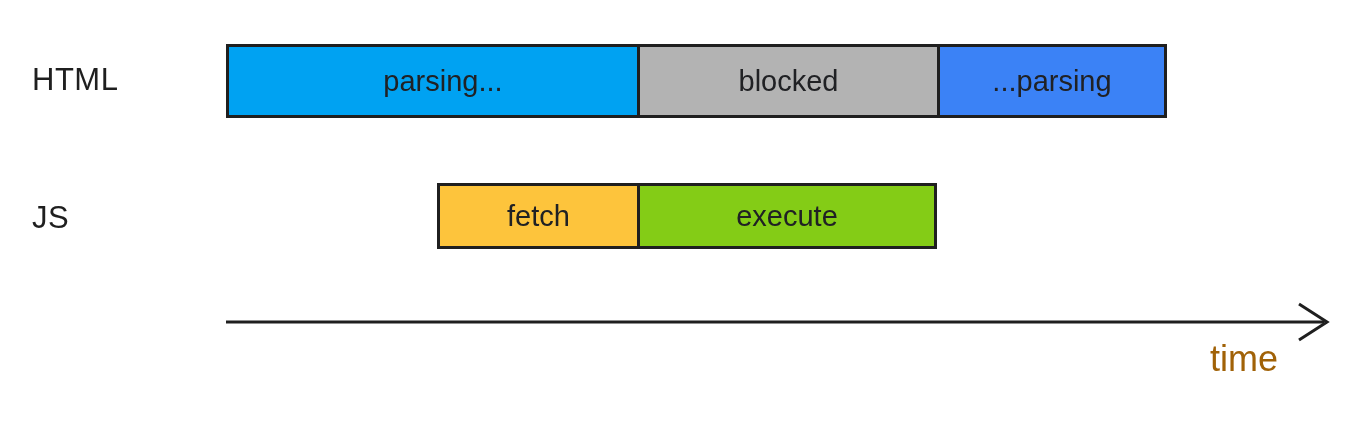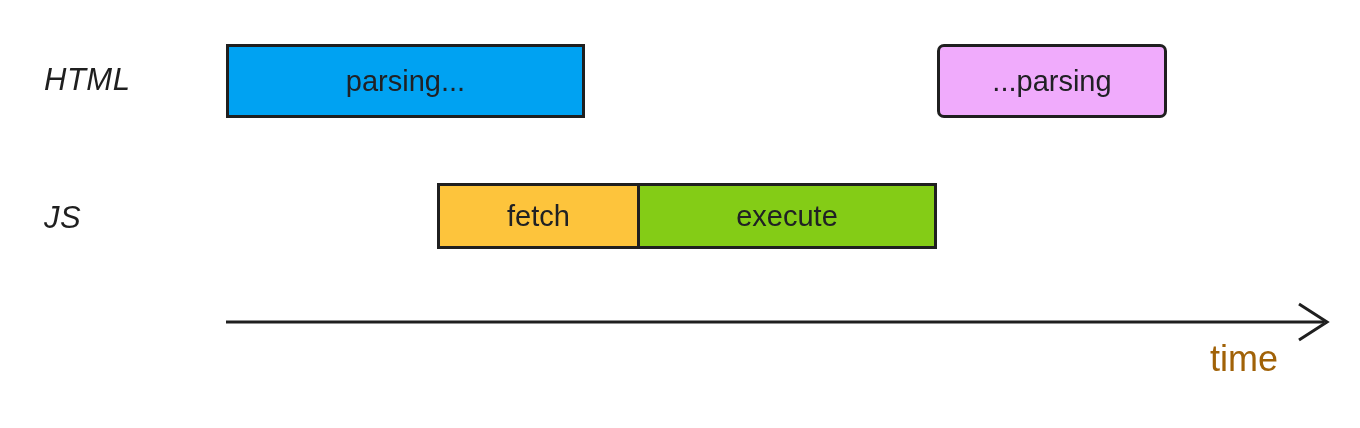--- a/index.html
+++ b/index.html
@@ -11,43 +11,42 @@
   .canvas {
     position: relative;
     width: 1360px;
     height: 428px;
     background: #ffffff;
     overflow: hidden;
     color: #202124;
   }
   .row-label {
     position: absolute;
-    left: 44px;
+    left: 32px;
     font-size: 31px;
     font-weight: 400;
     color: #1f1f1f;
     letter-spacing: 0.5px;
-    font-style: italic;
   }
   .row-label.html { top: 62px; }
   .row-label.js   { top: 200px; }
 
   .seg {
     position: absolute;
     box-sizing: border-box;
     border: 3px solid #1f1f1f;
     display: flex;
     align-items: center;
     justify-content: center;
     font-size: 29px;
     color: #202124;
   }
   
   .seg.html-row { top: 44px; height: 74px; }
-  .seg-parsing1 { left: 226px; width: 359px; }
+  .seg-parsing1 { left: 226px; width: 434px; }
   .seg-blocked  { left: 637px; width: 303px; }
   .seg-parsing2 { left: 937px; width: 230px; }
 
   
   .seg.js-row { top: 183px; height: 66px; }
   .seg-fetch   { left: 437px; width: 203px; }
   .seg-execute { left: 637px; width: 300px; }
 
   .axis-svg {
     position: absolute;
@@ -69,22 +68,23 @@
 <body>
 
 <div class="canvas">
 
   <div class="row-label html">HTML</div>
 
   <div class="row-label js">JS</div>
 
   <div class="seg html-row seg-parsing1" style="background: rgb(0, 162, 242);">parsing...</div>
 
+  <div class="seg html-row seg-blocked" style="background: rgb(179, 179, 179);">blocked</div>
 
-  <div class="seg html-row seg-parsing2" style="background: #f0abfc; border-radius: 7px;">...parsing</div>
+  <div class="seg html-row seg-parsing2" style="background: #3b82f6;">...parsing</div>
 
   <div class="seg js-row seg-fetch" style="background: rgb(253, 196, 60);">fetch</div>
 
   <div class="seg js-row seg-execute" style="background: #84cc16;">execute</div>
 
   <svg class="axis-svg" viewBox="0 0 1360 428" xmlns="http://www.w3.org/2000/svg">
     <line x1="226" y1="322" x2="1324" y2="322" stroke="#1f1f1f" stroke-width="3"></line>
     <polyline points="1299,304 1327,322 1299,340" fill="none" stroke="#1f1f1f" stroke-width="3"></polyline>
   </svg>
 

